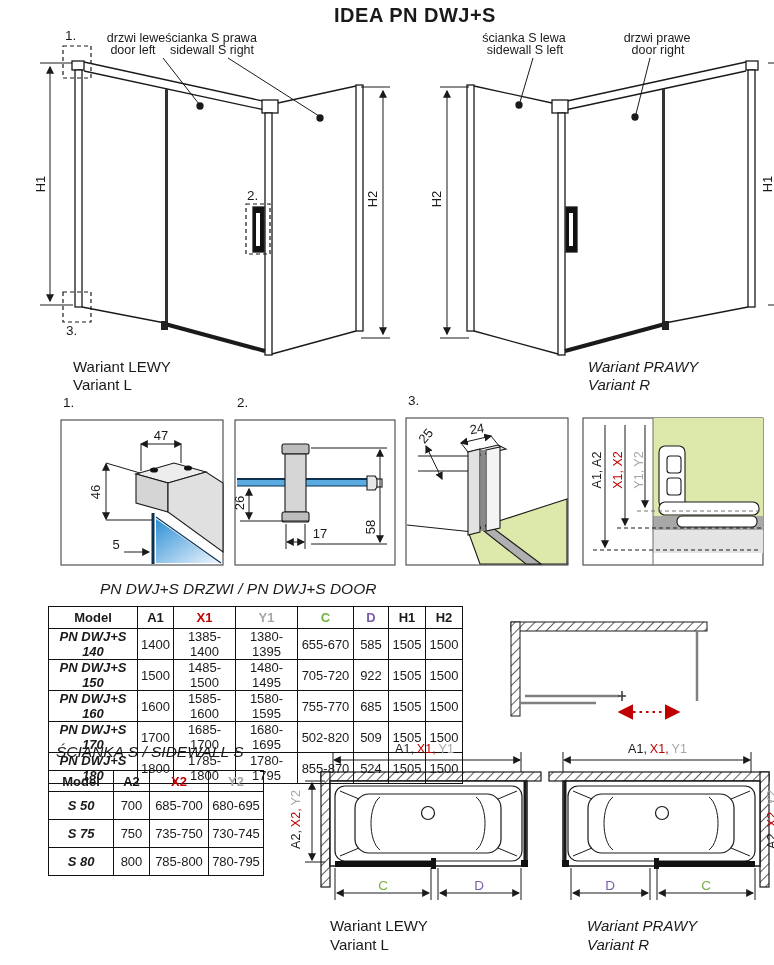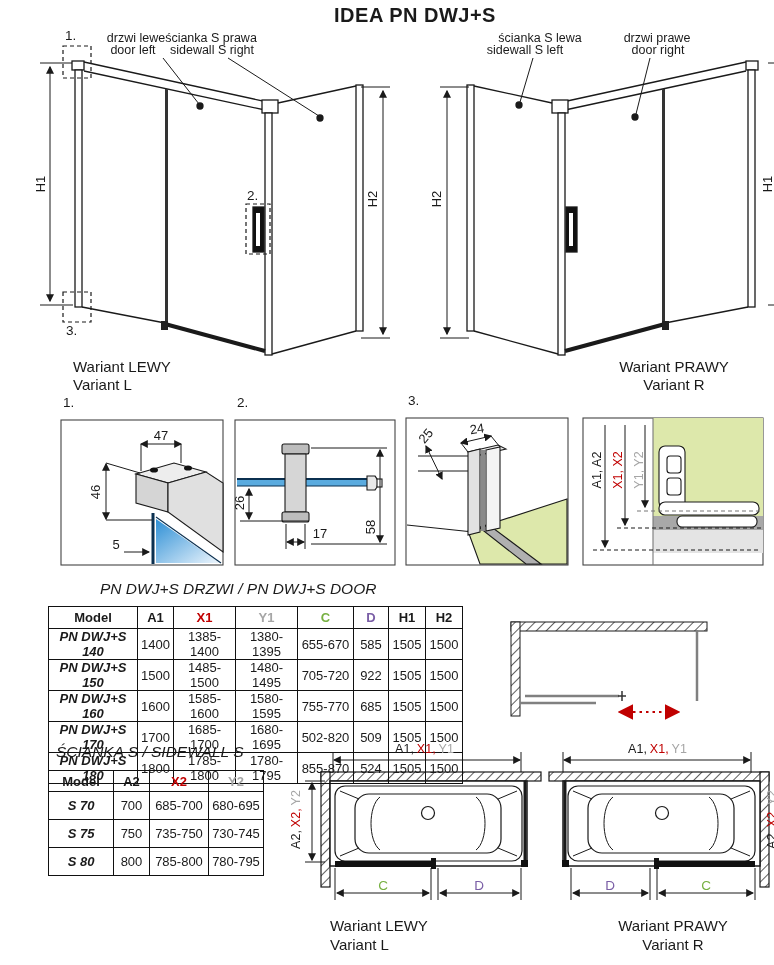--- a/index.html
+++ b/index.html
@@ -12,21 +12,21 @@
   svg{position:absolute;left:0;top:0;}
   .t{position:absolute;white-space:nowrap;color:var(--ink);line-height:1.05;}
   .ctr{transform:translate(-50%,0);}
   .rot{transform:translate(-50%,-50%) rotate(-90deg);}
   .rot50{transform:translate(-50%,-50%) rotate(-50deg);}
   .rot8{transform:translate(-50%,-50%) rotate(-8deg);}
   .f12{font-size:12.5px;} .f13{font-size:13px;} .f135{font-size:13.5px;} .f15{font-size:15px;}
   .title{font-size:20px;font-weight:bold;letter-spacing:.5px;}
   .sec{font-size:15.5px;font-weight:normal;font-style:italic;}
   .c-red{color:var(--red);} .c-gray{color:var(--gray);} .c-green{color:var(--green);} .c-purple{color:var(--purple);}
-  .rt{text-align:center;}
+  .rt{text-align:left;font-style:italic;}
   table{position:absolute;border-collapse:collapse;font-size:13px;text-align:center;
         font-family:"Liberation Sans",sans-serif;color:var(--ink);}
   th,td{border:1.5px solid #111;padding:0 3px;}
   #door-table th{height:21px;} #door-table td{height:18px;}
   #sidewall-table th{height:20px;} #sidewall-table td{height:27px;}
   .mod{font-weight:bold;font-style:italic;}
   .dimspan span{margin-right:3px;}
 </style>
 </head>
 <body>
@@ -274,21 +274,21 @@
     <line x1="757" y1="783" x2="757" y2="860" stroke-width="1" marker-start="url(#arr)" marker-end="url(#arr)"></line>
   </g>
 </svg>
 
 <div class="t title ctr" style="left:387px;top:5px;">IDEA PN DWJ+S</div>
 
 <div class="t f12 ctr" style="left:108px;top:32px;">drzwi lewe</div>
 <div class="t f12 ctr" style="left:105px;top:44px;">door left</div>
 <div class="t f12 ctr" style="left:183px;top:32px;">ścianka S prawa</div>
 <div class="t f12 ctr" style="left:184px;top:44px;">sidewall S right</div>
-<div class="t f12 ctr" style="left:512px;top:32px;">ścianka S lewa</div>
+<div class="t f12 ctr" style="left:496px;top:32px;">ścianka S lewa</div>
 <div class="t f12 ctr" style="left:497px;top:44px;">sidewall S left</div>
 <div class="t f12 ctr" style="left:629px;top:32px;">drzwi prawe</div>
 <div class="t f12 ctr" style="left:630px;top:44px;">door right</div>
 
 <div class="t f135" style="left:37px;top:29px;">1.</div>
 <div class="t f135" style="left:219px;top:189px;">2.</div>
 <div class="t f135" style="left:38px;top:324px;">3.</div>
 
 <div class="t f13 rot" style="left:13px;top:184px;">H1</div>
 <div class="t f13 rot" style="left:345px;top:199px;">H2</div>
@@ -403,21 +403,21 @@
         <col style="width:55px">
       </colgroup>
   <tbody>
         <tr>
     <th>Model</th>
     <th>A2</th>
     <th class="c-red">X2</th>
     <th class="c-gray">Y2</th>
   </tr>
   <tr>
-    <td class="mod">S 70</td>
+    <td class="mod">S 50</td>
           <td>700</td>
           <td>685-700</td>
           <td>680-695</td>
   </tr>
   <tr>
     <td class="mod">S 75</td>
           <td>750</td>
           <td>735-750</td>
           <td>730-745</td>
   </tr>

